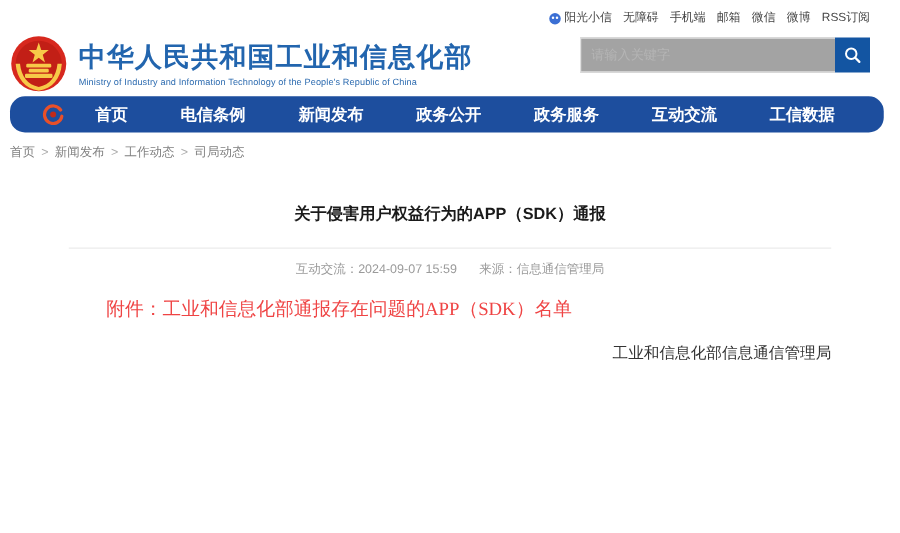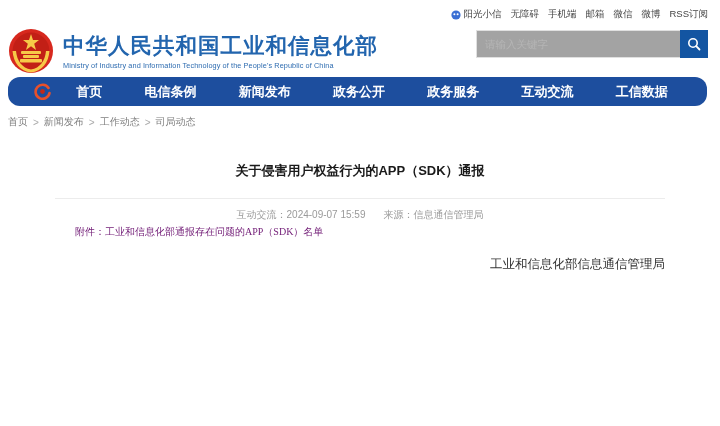--- a/index.html
+++ b/index.html
@@ -7,21 +7,21 @@
     font-family: "Liberation Sans", "DejaVu Sans", sans-serif; }
 
   
   .header { position: relative; height: 70px; background: #ffffff; }
   .brand { position: absolute; left: 8px; top: 10px; display: flex; align-items: center; margin-top: 17px; }
   .emblem { width: 46px; height: 48px; flex: 0 0 auto; }
   .brand-text { margin-left: 9px; }
   .title-cn { color: #2265ae; font-size: 21.5px; font-weight: bold; letter-spacing: 1px; line-height: 26px; }
   .title-en { color: #2e6cb0; font-size: 7.3px; margin-top: 2px; letter-spacing: 0.1px; }
 
-  .header-right { position: absolute; right: 12px; top: 8px; width: 232px; }
+  .header-right { position: absolute; right: 24px; top: 8px; width: 232px; }
   .util-links { display: flex; justify-content: flex-end; align-items: center; gap: 9px;
     font-size: 9.5px; color: #444; }
   .util-link { cursor: pointer; white-space: nowrap; color: #444; display: flex; align-items: center; gap: 2px; }
   .robot-icon { width: 10px; height: 10px; display: inline-block; }
 
   .search-row { margin-top: 9px; display: flex; }
   .search-input { flex: 1; height: 28px; border: 1px solid #e0e0e0; border-right: none;
     font-size: 10.5px; padding: 0 8px; color: #333; outline: none; background: #a3a3a3; }
   .search-input::placeholder { color: #b5b5b5; }
   .search-btn { width: 28px; height: 28px; background: #1355a2; border: none; cursor: pointer;
@@ -44,21 +44,21 @@
   .art-title { margin-top: 28px; text-align: center; font-size: 13px; font-weight: bold;
     color: #1a1a1a; line-height: 27px; font-family: "Liberation Sans", "DejaVu Sans", sans-serif; }
   .divider { border-top: 1px solid #ececec; margin-top: 14px; }
   .meta { text-align: center; font-size: 10px; color: #9a9a9a; margin-top: 9px; }
   .meta .gap { display: inline-block; width: 18px; }
 
   .body-text { margin-top: 22px; font-family: "Liberation Serif", "DejaVu Serif", serif;
     font-size: 12.5px; color: #333333; line-height: 21px; }
   .body-text p { text-indent: 2em; margin-bottom: 17px; text-align: justify; }
   .attachment { text-indent: 2em; font-family: "Liberation Serif", "DejaVu Serif", serif;
-    font-size: 10px; color: #701a75; margin-top: 3px; }
+    font-size: 15px; color: #ef4444; margin-top: 16px; }
 
   .signature { margin-top: 16px; text-align: right; font-family: "Liberation Serif", "DejaVu Serif", serif;
     font-size: 12.5px; color: #333333; line-height: 19px; }
 </style>
 </head>
 <body>
 
 <div class="header">
   <div class="brand">
     <svg class="emblem" viewBox="0 0 46 48">

